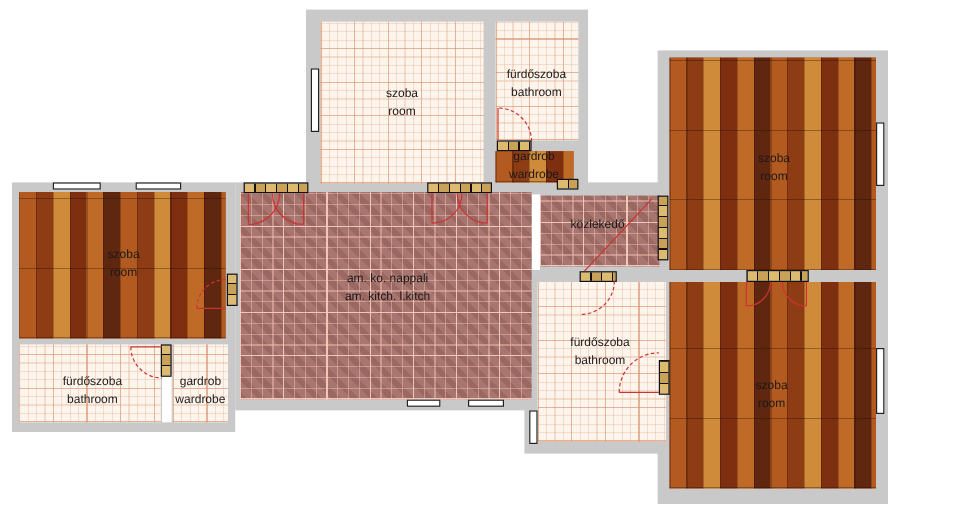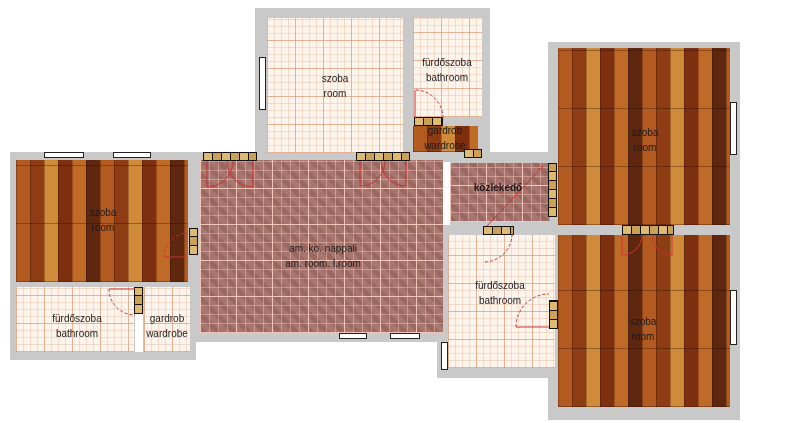--- a/index.html
+++ b/index.html
@@ -121,25 +121,25 @@
     <div>wardrobe</div>
   </div>
   <div class="label" style="left:595px;top:125px;width:100px;">
     <div>szoba</div>
     <div>room</div>
   </div>
   <div class="label" style="left:53px;top:205px;width:100px;">
     <div>szoba</div>
     <div>room</div>
   </div>
-  <div class="label" style="left:253px;top:241px;width:140px;text-align:center;">
+  <div class="label" style="left:253px;top:225px;width:140px;text-align:center;">
     <div>am. ko. nappali</div>
-    <div>am. room. l.room</div>
+    <div>am. kitch. l.kitch</div>
   </div>
-  <div class="label" style="left:448px;top:180px;width:100px;font-weight:bold;">
+  <div class="label" style="left:448px;top:180px;width:100px;">
     <div>közlekedő</div>
   </div>
   <div class="label" style="left:27px;top:311px;width:100px;">
     <div>fürdőszoba</div>
     <div>bathroom</div>
   </div>
   <div class="label" style="left:132px;top:311px;width:70px;">
     <div>gardrob</div>
     <div>wardrobe</div>
   </div>

